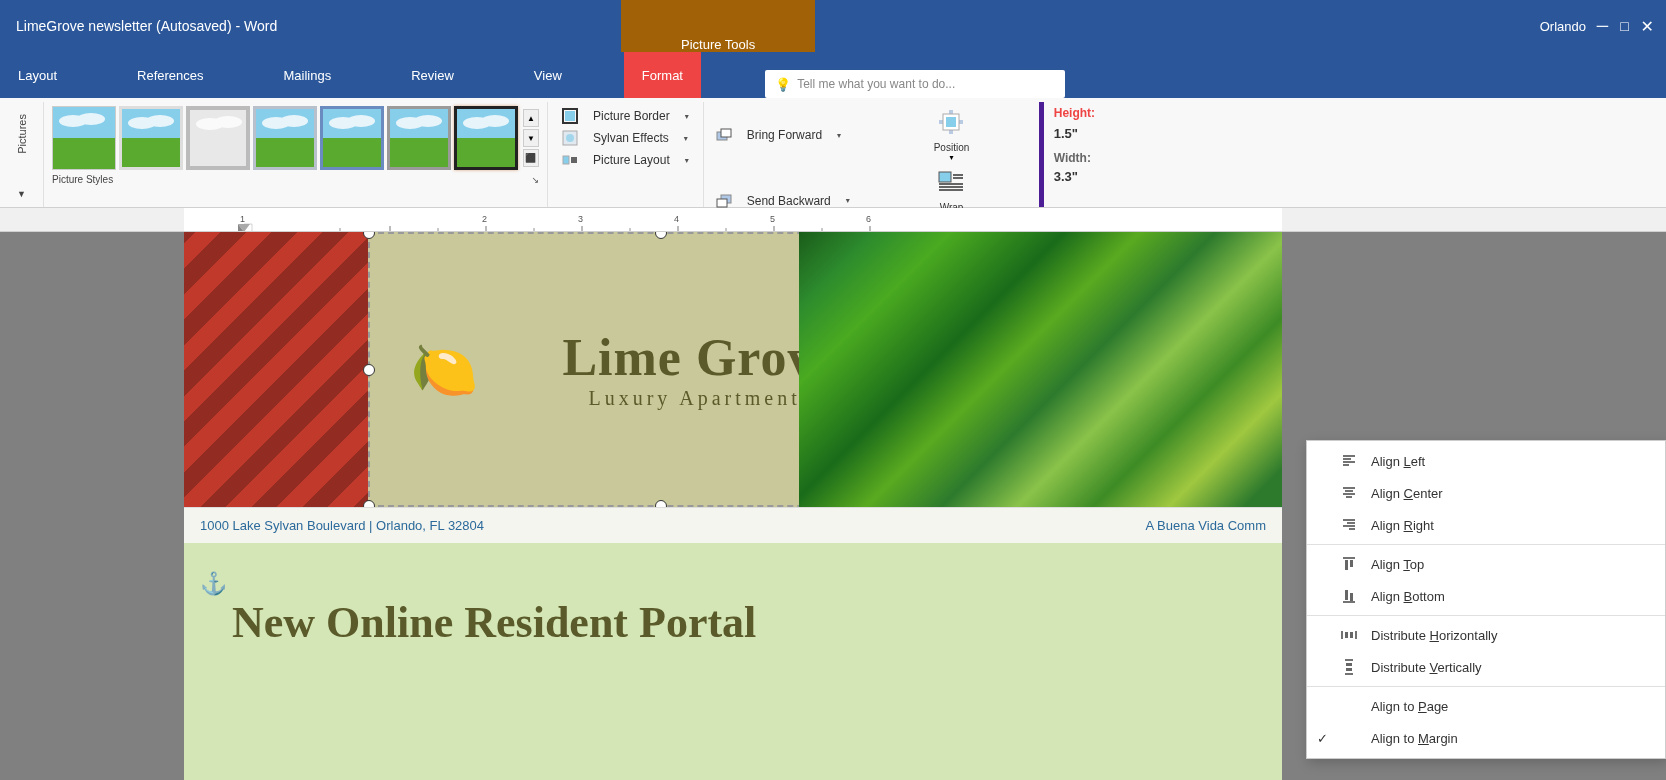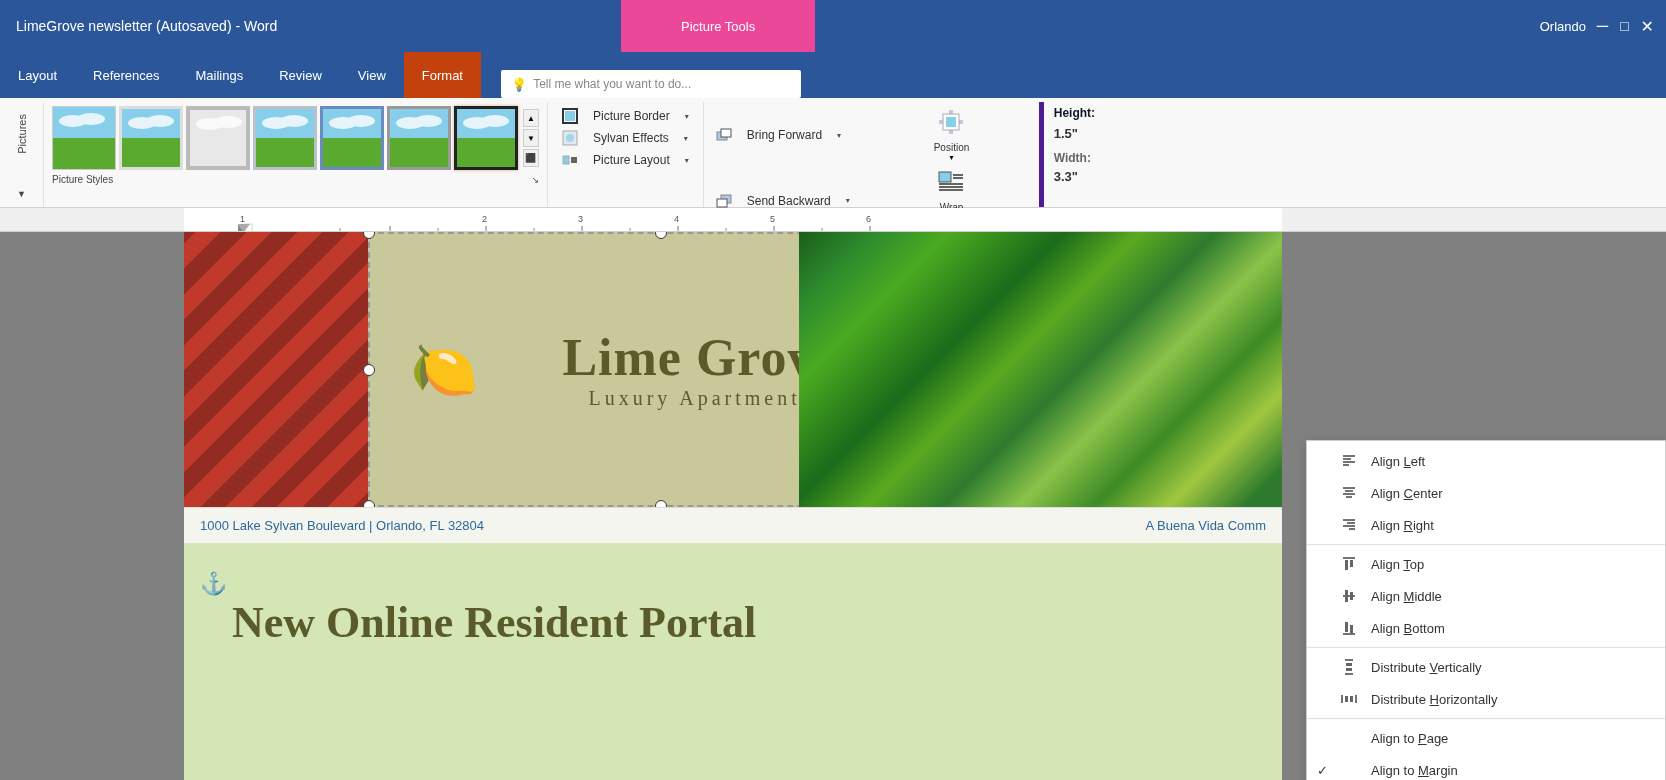--- a/index.html
+++ b/index.html
@@ -16,26 +16,26 @@
       position: relative;
     }
     .title-bar-text {
       font-size: 14px;
       color: white;
     }
     .picture-tools-tab {
       position: absolute;
       left: 621px;
       top: 0;
-      background: #ec4899;
+      background: #a16207;
       color: white;
       padding: 0 60px;
       height: 100%;
       display: flex;
-      align-items: center;
+      align-items: flex-end;
       font-size: 13px;
     }
     .title-bar-right {
       margin-left: auto;
       color: white;
       font-size: 13px;
     }
     .title-bar-icons {
       position: absolute;
       right: 0;
@@ -47,32 +47,33 @@
       gap: 4px;
     }
 
     
     .ribbon-tabs {
       background: #2b579a;
       height: 46px;
       display: flex;
       align-items: flex-end;
       padding-left: 0;
+      gap: 44px;
     }
     .ribbon-tab {
       color: white;
       padding: 10px 18px;
       font-size: 13px;
       cursor: pointer;
       height: 100%;
       display: flex;
       align-items: center;
     }
     .ribbon-tab.format-tab {
-      background: #c2410c;
+      background: #ef4444;
       color: white;
     }
     .ribbon-search {
       margin-left: 20px;
       display: flex;
       align-items: center;
       background: white;
       border-radius: 2px;
       padding: 3px 10px;
       gap: 6px;
@@ -570,21 +571,21 @@
             </svg>
         </div>
         <span>Align</span>
         <span style="font-size:9px;">▾</span>
       </div>
     </div>
     <div style="font-size:10px;color:#444;text-align:center;padding-bottom:2px;">Arrange</div>
   </div>
 
   <div style="display:flex;flex-direction:column;padding:4px 10px;gap:4px;">
-    <div style="font-size:12px;color:#0f172a;font-weight:600;margin-bottom:2px;">
+    <div style="font-size:12px;color:#ef4444;font-weight:600;margin-bottom:2px;">
       <span>Height:</span>
     </div>
     <div style="font-size:13px;color:#333;font-weight:600;">1.5"</div>
     <div style="font-size:12px;color:#666;font-weight:600;margin-top:6px;">
       <span>Width:</span>
     </div>
     <div style="font-size:13px;color:#333;font-weight:600;">3.3"</div>
   </div>
 </div>
 
@@ -718,66 +719,56 @@
       <div class="menu-icon-block">
         <svg width="16" height="16" viewBox="0 0 16 16">
             <line x1="2" y1="2" x2="14" y2="2" stroke="#444" stroke-width="1.5"></line>
             <rect x="4" y="4" width="3" height="10" fill="#666"></rect>
             <rect x="9" y="4" width="3" height="7" fill="#666"></rect>
           </svg>
       </div>
       <span class="menu-item-text">Align <u>T</u>op</span>
     </div>
 
-    <div class="menu-item">
-      <div class="menu-icon-block">
-        <svg width="16" height="16" viewBox="0 0 16 16">
-            <line x1="2" y1="8" x2="14" y2="8" stroke="#444" stroke-width="1.5"></line>
-            <rect x="4" y="2" width="3" height="12" fill="#666"></rect>
-            <rect x="9" y="4" width="3" height="8" fill="#666"></rect>
-          </svg>
-      </div>
-      <span class="menu-item-text">Align <u>M</u>iddle</span>
-    </div>
 
     <div class="menu-item">
       <div class="menu-icon-block">
         <svg width="16" height="16" viewBox="0 0 16 16">
             <line x1="2" y1="14" x2="14" y2="14" stroke="#444" stroke-width="1.5"></line>
             <rect x="4" y="2" width="3" height="10" fill="#666"></rect>
             <rect x="9" y="5" width="3" height="8" fill="#666"></rect>
           </svg>
       </div>
       <span class="menu-item-text">Align <u>B</u>ottom</span>
     </div>
     <div class="menu-separator"></div>
+
+    <div class="menu-item">
+      <div class="menu-icon-block">
+        <svg width="16" height="16" viewBox="0 0 16 16">
+            <line x1="1" y1="4" x2="1" y2="12" stroke="#444" stroke-width="1.5"></line>
+            <line x1="15" y1="4" x2="15" y2="12" stroke="#444" stroke-width="1.5"></line>
+            <rect x="4" y="5" width="3" height="6" fill="#666"></rect>
+            <rect x="9" y="5" width="3" height="6" fill="#666"></rect>
+          </svg>
+      </div>
+      <span class="menu-item-text">Distribute <u>H</u>orizontally</span>
+    </div>
 
     <div class="menu-item">
       <div class="menu-icon-block">
         <svg width="16" height="16" viewBox="0 0 16 16">
             <line x1="4" y1="1" x2="12" y2="1" stroke="#444" stroke-width="1.5"></line>
             <line x1="4" y1="15" x2="12" y2="15" stroke="#444" stroke-width="1.5"></line>
             <rect x="5" y="4" width="6" height="3" fill="#666"></rect>
             <rect x="5" y="9" width="6" height="3" fill="#666"></rect>
           </svg>
       </div>
       <span class="menu-item-text">Distribute <u>V</u>ertically</span>
     </div>
-
-    <div class="menu-item">
-      <div class="menu-icon-block">
-        <svg width="16" height="16" viewBox="0 0 16 16">
-            <line x1="1" y1="4" x2="1" y2="12" stroke="#444" stroke-width="1.5"></line>
-            <line x1="15" y1="4" x2="15" y2="12" stroke="#444" stroke-width="1.5"></line>
-            <rect x="4" y="5" width="3" height="6" fill="#666"></rect>
-            <rect x="9" y="5" width="3" height="6" fill="#666"></rect>
-          </svg>
-      </div>
-      <span class="menu-item-text">Distribute <u>H</u>orizontally</span>
-    </div>
     <div class="menu-separator"></div>
 
     <div class="menu-item">
       <div class="menu-icon-block"></div>
       <span class="menu-item-text">Align to <u>P</u>age</span>
     </div>
 
     <div class="menu-item checked">
       <div class="menu-icon-block"></div>
       <span class="menu-item-text">Align to <u>M</u>argin</span>

